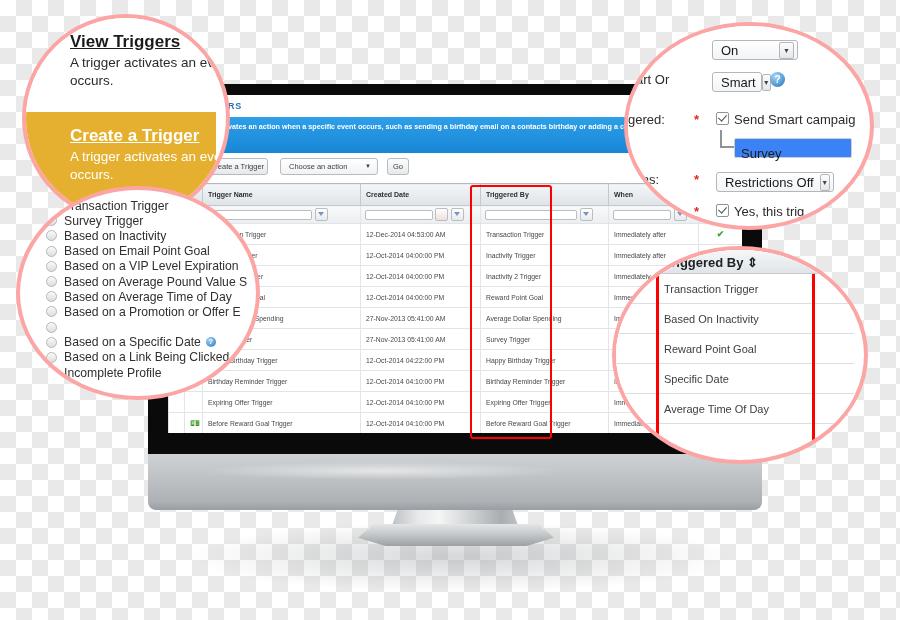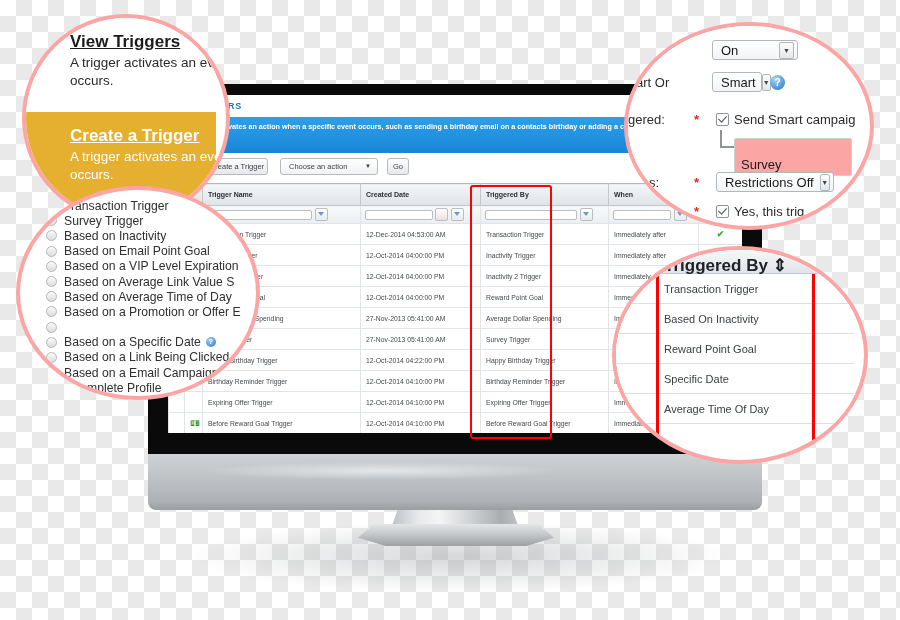--- a/index.html
+++ b/index.html
@@ -154,21 +154,21 @@
   .qmark{
     display:inline-block;width:10px;height:10px;border-radius:50%;margin-left:5px;
     background:radial-gradient(circle at 35% 30%,#9fd0f2,#2a79c0);
     color:#fff;font-size:7.5px;line-height:10px;text-align:center;font-weight:bold;
     vertical-align:middle;
   }
 
   
   #mag-tr{left:624px;top:22px;width:250px;height:208px;}
   .frm{position:absolute;left:0;top:0;width:232px;height:190px;background:#fff;}
-  .frm-row{position:absolute;display:flex;align-items:center;white-space:nowrap;}
+  .frm-row{position:absolute;display:flex;white-space:nowrap;}
   .frm-lbl{font-size:13px;color:#2b2b2b;}
   .frm-sel{
     display:inline-flex;align-items:center;justify-content:space-between;
     background:linear-gradient(180deg,#ffffff,#f2f4f6);
     border:1px solid #b2b7bc;border-radius:3px;
     font-size:13px;color:#181818;padding:2px 3px 2px 8px;height:20px;box-sizing:border-box;
   }
   .frm-sel .arrowbox{
     width:13px;height:15px;margin-left:6px;border:1px solid #b2b7bc;border-radius:2px;
     background:linear-gradient(180deg,#fdfdfd,#e4e7ea);
@@ -182,31 +182,31 @@
   .chk:after{
     content:"";position:absolute;left:2.5px;top:0px;width:4px;height:7px;
     border:solid #4b5055;border-width:0 1.5px 1.5px 0;transform:rotate(42deg);
   }
   .hintq{
     display:inline-block;width:15px;height:15px;border-radius:50%;margin-left:8px;
     background:radial-gradient(circle at 35% 28%,#a7d6f5,#2173bd);
     color:#fff;font-size:10px;line-height:15px;text-align:center;font-weight:bold;
   }
   .sub-field{
-    position:absolute;background:#fca5a5;border:1px solid #cfcfcf;border-radius:2px;
-    font-size:13px;color:#1c1c1c;padding:18px 6px;box-sizing:border-box;
+    position:absolute;background:#3b82f6;border:1px solid #cfcfcf;border-radius:2px;
+    font-size:13px;color:#1c1c1c;padding:7px 6px;box-sizing:border-box;
   }
   .elbow{position:absolute;border-left:2px solid #8f9296;border-bottom:2px solid #8f9296;}
 
   
   #mag-br{left:612px;top:246px;width:256px;height:218px;}
   .zcol{position:absolute;left:0;top:0;width:238px;background:#fff;}
   .zhead{
     height:24px;background:linear-gradient(180deg,#f6f8f9 0%,#e0e4e8 100%);
-    border-bottom:1px solid #c3c8cd;font-size:17px;font-weight:bold;color:#202326;
+    border-bottom:1px solid #c3c8cd;font-size:13px;font-weight:bold;color:#202326;
     padding:5px 0 0 48px;box-sizing:border-box;white-space:nowrap;
   }
   .zrow{
     height:30px;border-bottom:1px solid #dcdfe2;font-size:11px;color:#3c4044;
     padding:9px 0 0 48px;box-sizing:border-box;white-space:nowrap;background:#fff;
   }
   .zred{position:absolute;top:24px;width:3px;height:180px;background:#ff0000;}
   .zred-l{left:40px;} .zred-r{left:196px;}
 </style>
 </head>
@@ -410,45 +410,41 @@
         <div class="radio-item">
           <span class="radio-dot"></span>
           <span class="radio-label">Based on Email Point Goal</span>
         </div>
         <div class="radio-item">
           <span class="radio-dot"></span>
           <span class="radio-label">Based on a VIP Level Expiration</span>
         </div>
         <div class="radio-item">
           <span class="radio-dot"></span>
-          <span class="radio-label">Based on Average Link Value S</span>
+          <span class="radio-label">Based on Average Pound Value S</span>
         </div>
         <div class="radio-item">
           <span class="radio-dot"></span>
           <span class="radio-label">Based on Average Time of Day</span>
         </div>
         <div class="radio-item">
           <span class="radio-dot"></span>
           <span class="radio-label">Based on a Promotion or Offer E</span>
         </div>
         <div class="radio-item">
           <span class="radio-dot"></span>
         </div>
         <div class="radio-item">
           <span class="radio-dot"></span>
           <span class="radio-label">Based on a Specific Date</span>
           <span class="qmark">?</span>
         </div>
         <div class="radio-item">
           <span class="radio-dot"></span>
           <span class="radio-label">Based on a Link Being Clicked</span>
-        </div>
-        <div class="radio-item">
-          <span class="radio-dot"></span>
-          <span class="radio-label">Based on a Email Campaign</span>
         </div>
         <div class="radio-item nodot">
           <span class="radio-dot"></span>
           <span class="radio-label">Incomplete Profile</span>
         </div>
       </div>
   </div>
 
   <div class="mag" id="mag-tr">
     <div class="frm">

